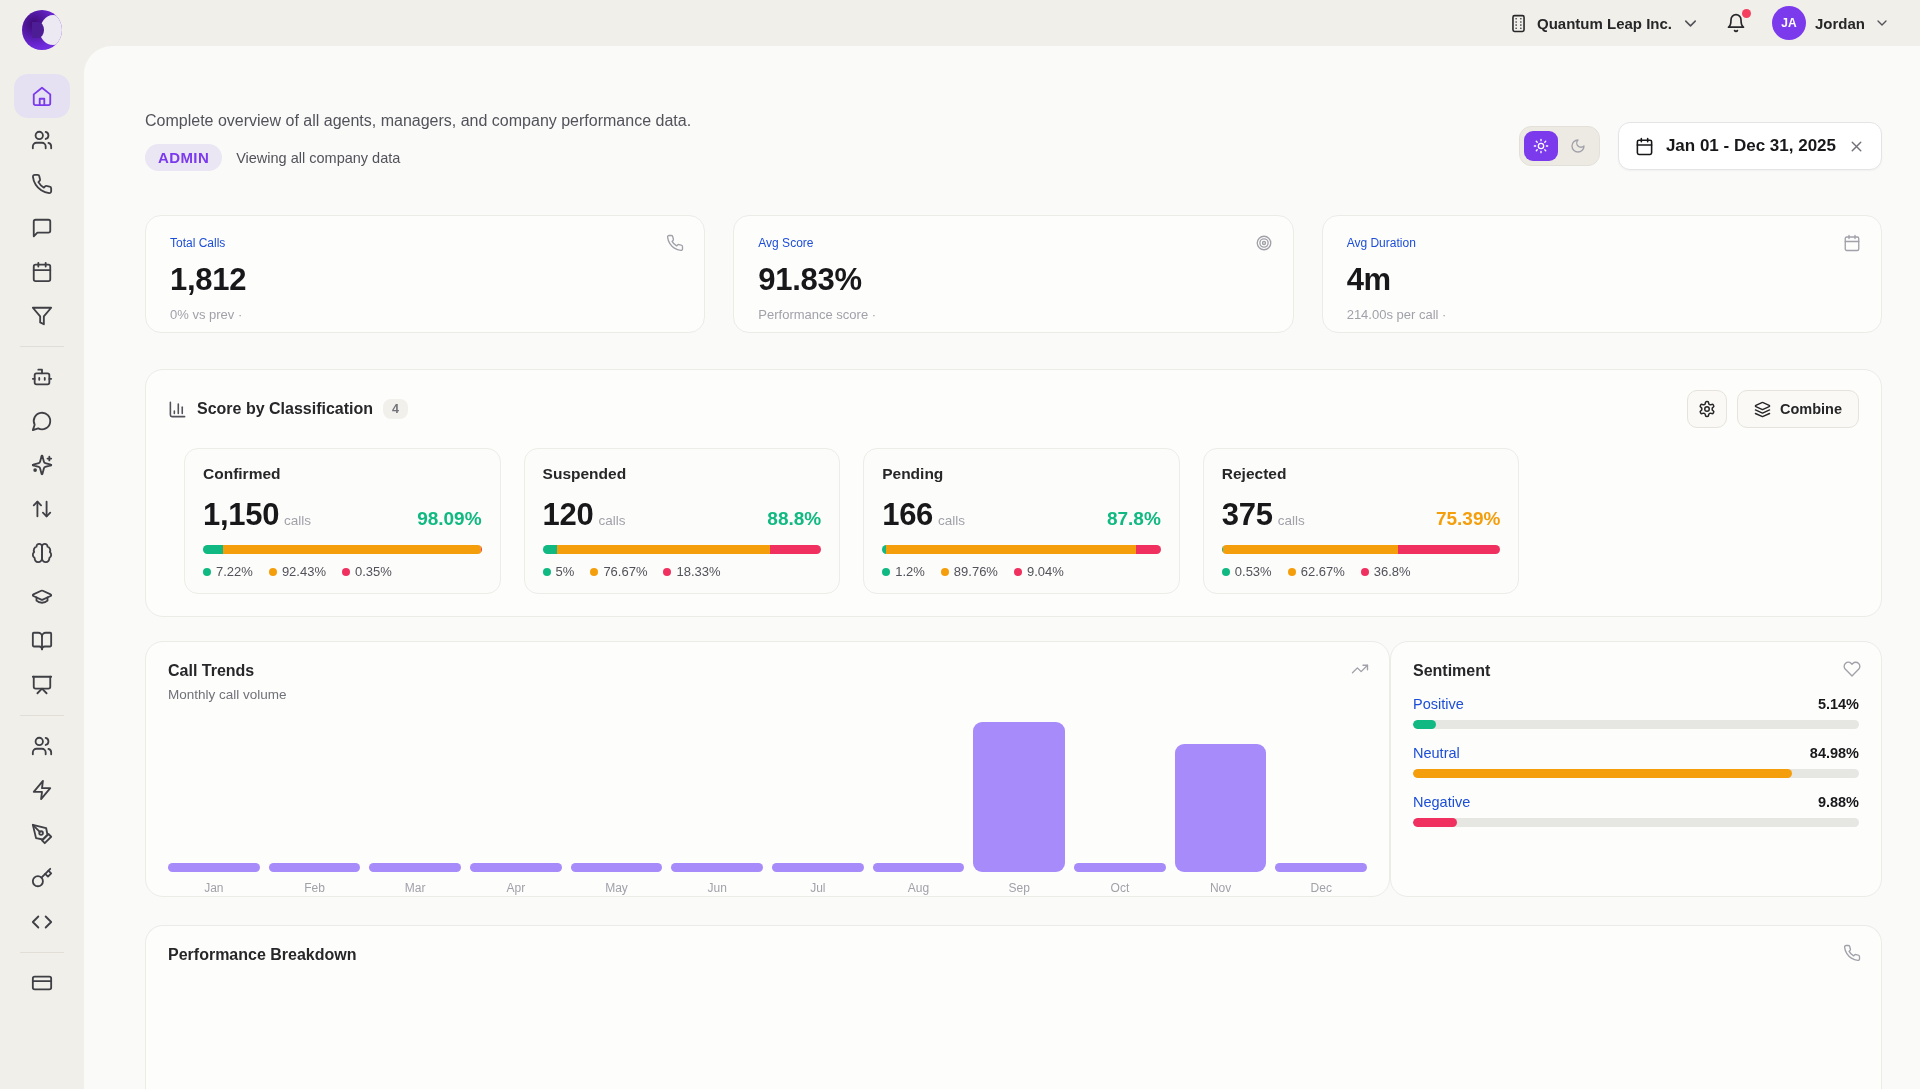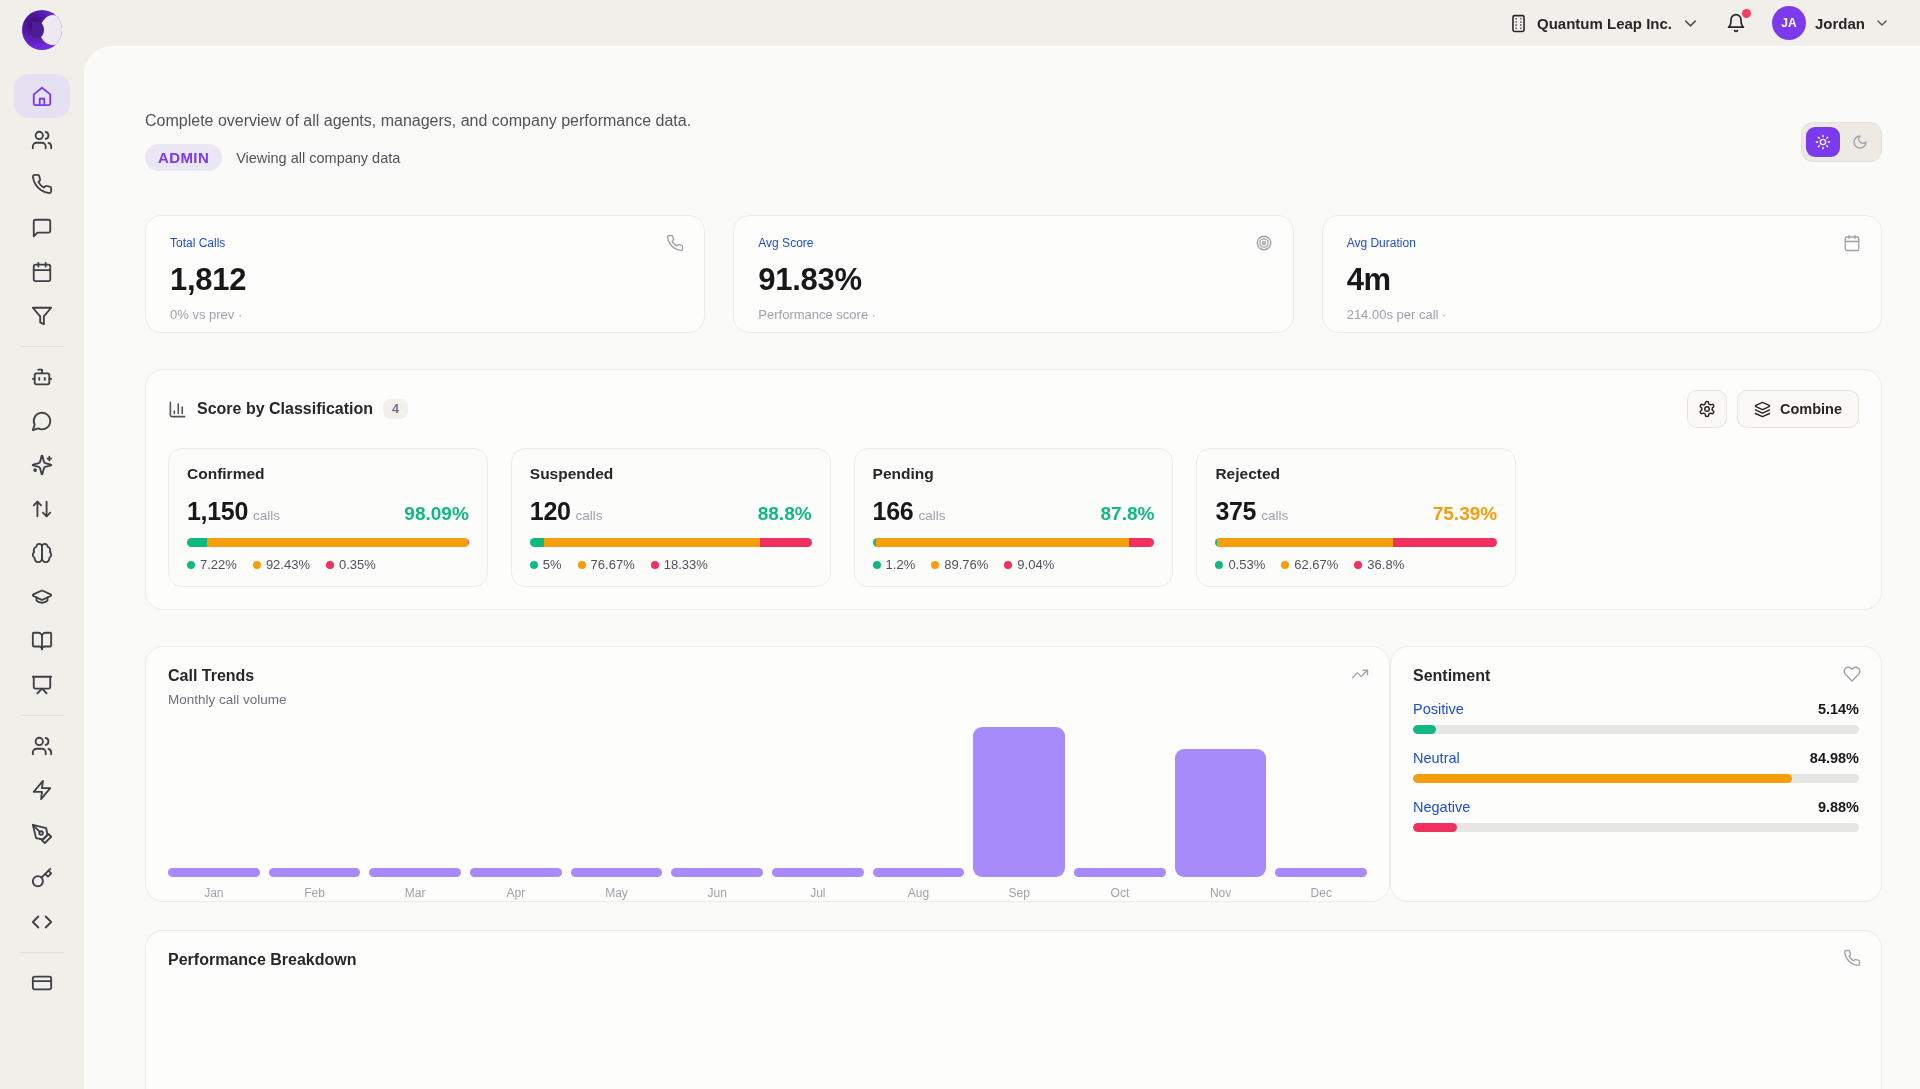--- a/index.html
+++ b/index.html
@@ -129,35 +129,35 @@
   }
   .classif-actions { display:flex; gap:10px; }
   .icon-btn, .combine-btn {
     background:#faf9f5; border:1px solid #e5e3dc; border-radius:10px; cursor:pointer;
     display:flex; align-items:center; justify-content:center; color:#27272a;
   }
   .icon-btn { width:40px; height:38px; }
   .icon-btn svg { width:18px; height:18px; }
   .combine-btn { padding:8px 16px; height:38px; gap:9px; font-size:14.5px; font-weight:600; }
   .combine-btn svg { width:17px; height:17px; }
-  .class-grid { margin-top:20px; display:grid; grid-template-columns:repeat(5,1fr); gap:23px; }
+  .class-grid { margin-top:20px; display:grid; grid-template-columns:repeat(5,1fr); gap:23px;margin-left:16px; }
   .class-card { background:#fcfcfa; border:1px solid #ececE8; border-radius:14px; padding:16px 18px 14px; }
   .class-label { font-size:15.5px; font-weight:600; color:#27272a; }
   .class-mid { display:flex; align-items:baseline; justify-content:space-between; margin-top:14px; }
-  .class-count { font-size:25px; font-weight:700; letter-spacing:-0.3px; }
+  .class-count { font-size:31px; font-weight:700; letter-spacing:-0.3px; }
   .class-unit { font-size:13.5px; color:#a1a1aa; font-weight:400; margin-left:5px; }
   .class-score { font-size:19px; font-weight:700; }
   .class-bar { margin-top:12px; height:9px; border-radius:99px; overflow:hidden; display:flex; background:#eee; }
   .class-bar div { height:100%; }
   .class-legend { display:flex; gap:16px; margin-top:10px; }
   .leg-item { display:flex; align-items:center; gap:5px; font-size:13px; color:#52525b; }
   .leg-dot { width:8px; height:8px; border-radius:50%; }
 
   
-  .trend-row { margin-top:36px; display:grid; grid-template-columns:1fr 492px; }
+  .trend-row { margin-top:24px; display:grid; grid-template-columns:1fr 492px; }
   .card {
     background:#fdfdfc; border:1px solid #ebebe7; border-radius:18px; position:relative;
   }
   .trends-card { padding:20px 22px 14px; height:256px; }
   .card-title { font-size:16px; font-weight:600; color:#27272a; }
   .card-sub { font-size:13.5px; color:#71717a; margin-top:7px; }
   .card-corner { position:absolute; top:18px; right:20px; color:#a1a1aa; }
   .card-corner svg { width:18px; height:18px; }
   .chart { display:flex; align-items:flex-end; gap:9px; height:158px; margin-top:12px; }
   .slot { flex:1; display:flex; flex-direction:column; justify-content:flex-end; height:100%; }
@@ -364,20 +364,32 @@
               <svg viewBox="0 0 24 24" fill="none" stroke="currentColor" stroke-width="2" stroke-linecap="round" stroke-linejoin="round">
                   <circle cx="12" cy="12" r="4"></circle>
                   <path d="M12 2v2M12 20v2M4.93 4.93l1.41 1.41M17.66 17.66l1.41 1.41M2 12h2M20 12h2M6.34 17.66l-1.41 1.41M19.07 4.93l-1.41 1.41"></path>
                 </svg>
             </div>
             <div class="theme-btn moon">
               <svg viewBox="0 0 24 24" fill="none" stroke="currentColor" stroke-width="2" stroke-linecap="round" stroke-linejoin="round">
                   <path d="M12 3a6 6 0 0 0 9 9 9 9 0 1 1-9-9Z"></path>
                 </svg>
             </div>
+          </div>
+          <div class="date-btn">
+            <svg class="cal" viewBox="0 0 24 24" fill="none" stroke="currentColor" stroke-width="2" stroke-linecap="round" stroke-linejoin="round">
+                <rect x="3" y="4" width="18" height="18" rx="2"></rect>
+                <path d="M16 2v4M8 2v4M3 10h18"></path>
+              </svg>
+            <span class="date-label">Jan 01 - Dec 31, 2025</span>
+            <span class="date-x">
+              <svg viewBox="0 0 24 24" fill="none" stroke="currentColor" stroke-width="2" stroke-linecap="round" stroke-linejoin="round">
+                  <path d="M18 6 6 18M6 6l12 12"></path>
+                </svg>
+            </span>
           </div>
         </div>
       </div>
 
 
       <div class="stats">
         <div class="stat-card">
           <div class="stat-label">Total Calls</div>
           <div class="stat-value">1,812</div>
           <div class="stat-sub">0% vs prev ·</div>

